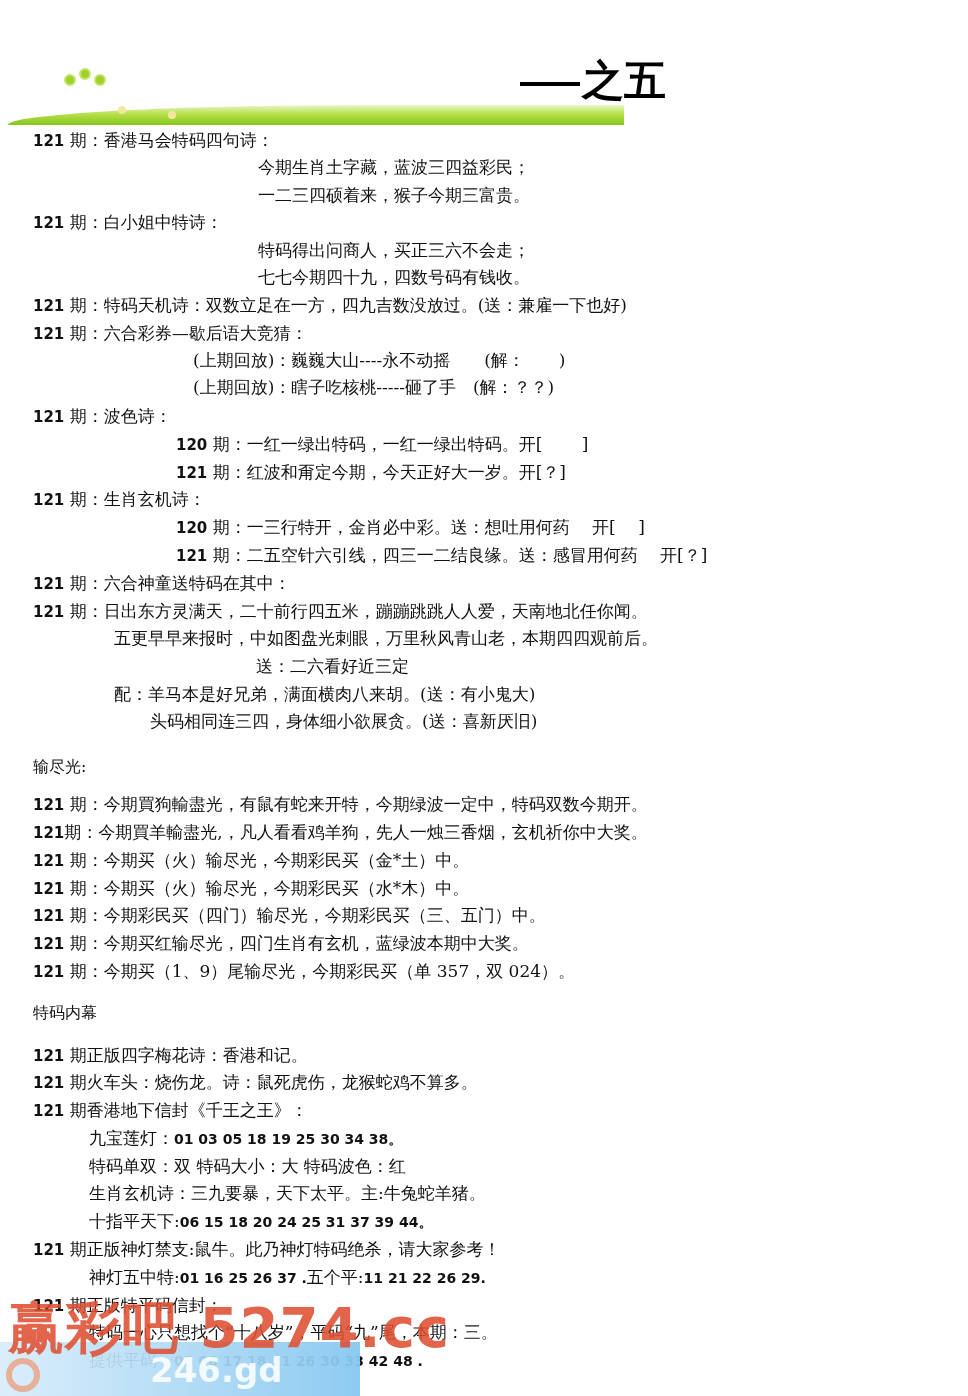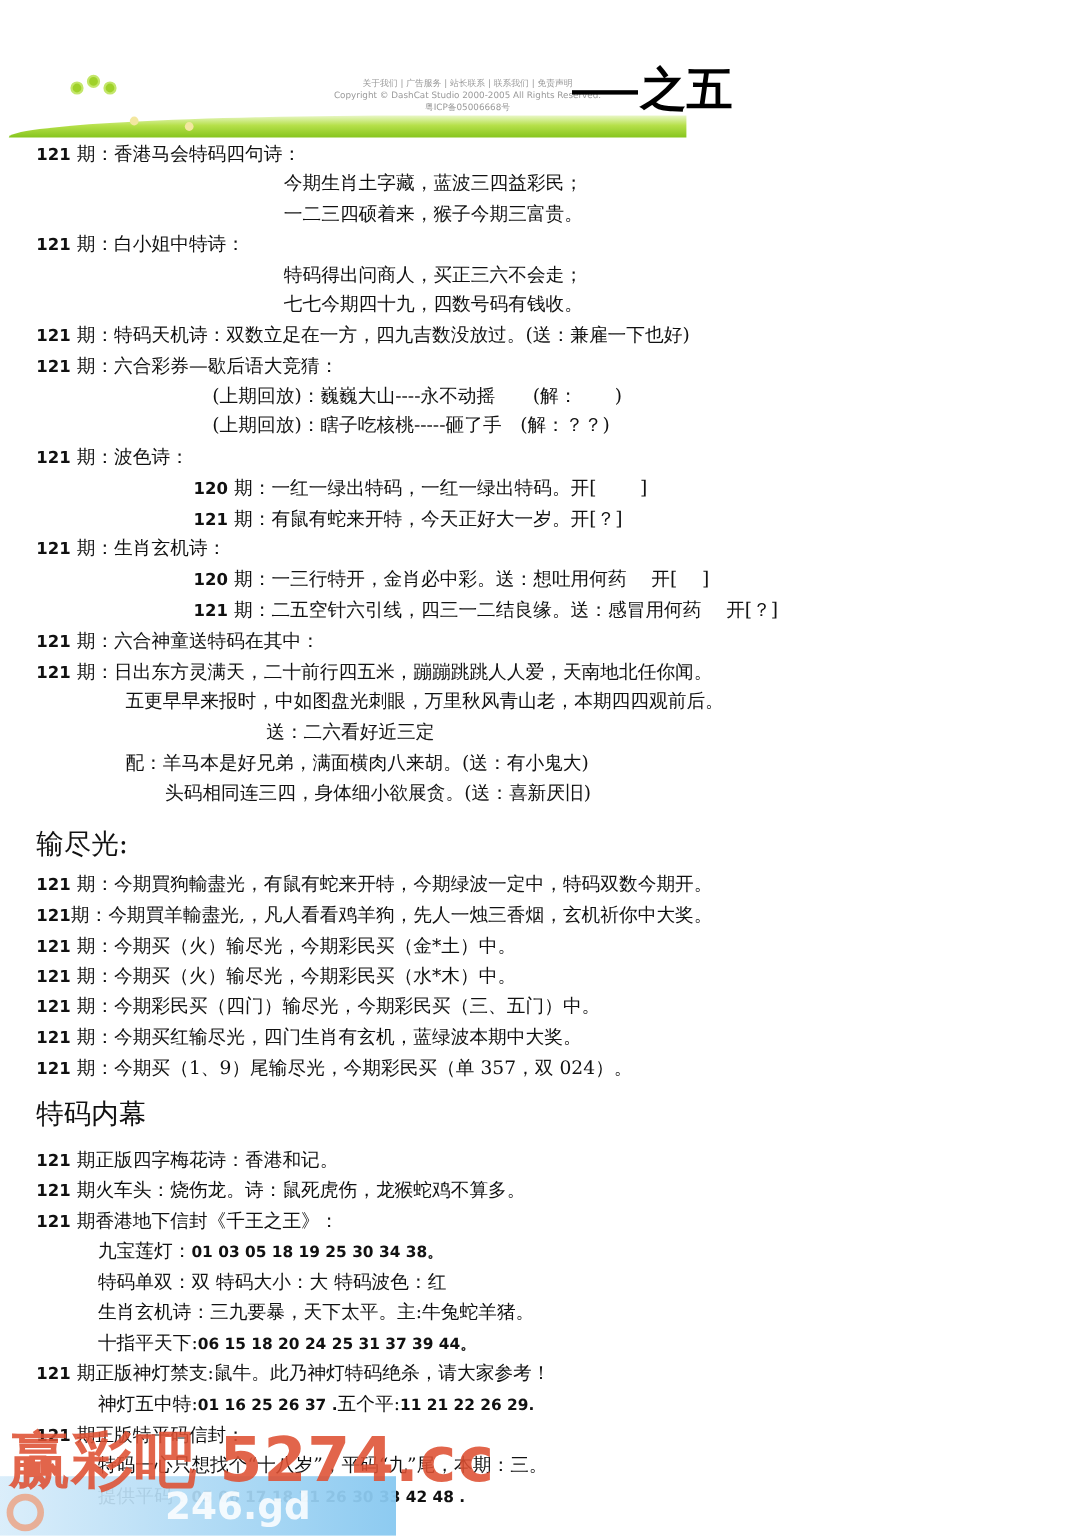--- a/index.html
+++ b/index.html
@@ -25,21 +25,21 @@
     .logo { position: absolute; left: 62px; top: 66px; width: 48px; height: 26px; }
     .logo .dot { position: absolute; width: 12px; height: 12px; border-radius: 50%; background: #9fd12a; border: 2px solid #c3e66a; box-sizing: border-box; }
     .green-bar {
       position: absolute; left: 8px; top: 105px; width: 616px; height: 20px;
       background: linear-gradient(180deg, #e9f7c7 0%, #b6e04a 45%, #86c51d 100%);
       border-radius: 60% 0 0 0 / 100% 0 0 0;
     }
     .green-bar .blob { position: absolute; width: 8px; height: 8px; border-radius: 50%; background: #f3e7a0; top: 1px; }
     .line { position: absolute; white-space: nowrap; font-size: 17px; line-height: 22px; }
     .line .num { font-family: "DejaVu Sans", sans-serif; font-weight: bold; font-size: 15px; }
-    .heading { position: absolute; font-size: 25px; line-height: 30px; white-space: nowrap; }
+    .heading { position: absolute; font-size: 16px; line-height: 30px; white-space: nowrap; }
     .digits { font-family: "DejaVu Sans", sans-serif; font-weight: bold; font-size: 14px; }
     .watermark-red {
       position: absolute; left: 8px; top: 1300px; font-family: "DejaVu Sans", sans-serif;
       font-weight: bold; font-size: 56px; color: rgba(222, 80, 50, 0.88); letter-spacing: 1px; line-height: 1; white-space: nowrap;
     }
     .watermark-blue {
       position: absolute; left: 0; top: 1342px; width: 360px; height: 54px;
       background: linear-gradient(90deg, rgba(215,236,250,0.9), rgba(135,200,240,0.95));
     }
     .watermark-blue .circle { position: absolute; left: 6px; top: 16px; width: 34px; height: 34px; border-radius: 50%; border: 6px solid rgba(240,150,110,0.7); box-sizing: border-box; }
@@ -47,53 +47,48 @@
   </style>
 </head>
 <body>
 
 <div class="header">
   <div class="logo">
     <span class="dot" style="left:2px;top:8px"></span>
     <span class="dot" style="left:17px;top:2px"></span>
     <span class="dot" style="left:32px;top:8px"></span>
   </div>
-  <div class="copyright">
-    <div>关于我们 | 广告服务 | 站长联系 | 联系我们 | 免责声明</div>
-    <div>Copyright © DashCat Studio 2000-2005 All Rights Reserved.</div>
-    <div>粤ICP备05006668号</div>
-  </div>
   <div class="title-sub"><span class="dash"></span><span>之五</span></div>
   <div class="green-bar">
     <span class="blob" style="left:110px"></span>
     <span class="blob" style="left:160px;top:6px"></span>
   </div>
 </div>
 
 <div>
   <div class="line" style="left:33px;top:129px"><span class="num">121</span> <span>期：香港马会特码四句诗：</span></div>
   <div class="line" style="left:258px;top:156px">今期生肖土字藏，蓝波三四益彩民；</div>
   <div class="line" style="left:258px;top:184px">一二三四硕着来，猴子今期三富贵。</div>
   <div class="line" style="left:33px;top:211px"><span class="num">121</span> <span>期：白小姐中特诗：</span></div>
   <div class="line" style="left:258px;top:239px">特码得出问商人，买正三六不会走；</div>
   <div class="line" style="left:258px;top:266px">七七今期四十九，四数号码有钱收。</div>
   <div class="line" style="left:33px;top:294px"><span class="num">121</span> <span>期：特码天机诗：双数立足在一方，四九吉数没放过。(送：兼雇一下也好)</span></div>
   <div class="line" style="left:33px;top:322px"><span class="num">121</span> <span>期：六合彩券—歇后语大竞猜：</span></div>
   <div class="line" style="left:193px;top:349px">(上期回放)：巍巍大山----永不动摇　　(解：　　)</div>
   <div class="line" style="left:193px;top:376px">(上期回放)：瞎子吃核桃-----砸了手　(解：？？)</div>
   <div class="line" style="left:33px;top:405px"><span class="num">121</span> <span>期：波色诗：</span></div>
   <div class="line" style="left:176px;top:433px"><span class="num">120</span> <span>期：一红一绿出特码，一红一绿出特码。开[　　 ]</span></div>
-  <div class="line" style="left:176px;top:461px"><span class="num">121</span> <span>期：有鼠有蛇来开特，今天正好大一岁。开[？]</span></div>
+  <div class="line" style="left:176px;top:461px"><span class="num">121</span> <span>期：红波和甭定今期，今天正好大一岁。开[？]</span></div>
   <div class="line" style="left:33px;top:488px"><span class="num">121</span> <span>期：生肖玄机诗：</span></div>
   <div class="line" style="left:176px;top:516px"><span class="num">120</span> <span>期：一三行特开，金肖必中彩。送：想吐用何药　 开[　 ]</span></div>
   <div class="line" style="left:176px;top:544px"><span class="num">121</span> <span>期：二五空针六引线，四三一二结良缘。送：感冒用何药　 开[？]</span></div>
   <div class="line" style="left:33px;top:572px"><span class="num">121</span> <span>期：六合神童送特码在其中：</span></div>
   <div class="line" style="left:33px;top:600px"><span class="num">121</span> <span>期：日出东方灵满天，二十前行四五米，蹦蹦跳跳人人爱，天南地北任你闻。</span></div>
   <div class="line" style="left:114px;top:627px">五更早早来报时，中如图盘光刺眼，万里秋风青山老，本期四四观前后。</div>
-  <div class="line" style="left:242px;top:655px">送：二六看好近三定</div>
+  <div class="line" style="left:256px;top:655px">送：二六看好近三定</div>
   <div class="line" style="left:114px;top:683px">配：羊马本是好兄弟，满面横肉八来胡。(送：有小鬼大)</div>
   <div class="line" style="left:150px;top:710px">头码相同连三四，身体细小欲展贪。(送：喜新厌旧)</div>
 </div>
 
 <div>
   <div class="heading" style="left:33px;top:752px">输尽光:</div>
   <div class="line" style="left:33px;top:793px"><span class="num">121</span> <span>期：今期買狗輸盡光，有鼠有蛇来开特，今期绿波一定中，特码双数今期开。</span></div>
   <div class="line" style="left:33px;top:821px"><span class="num">121</span><span>期：今期買羊輸盡光,，凡人看看鸡羊狗，先人一烛三香烟，玄机祈你中大奖。</span></div>
   <div class="line" style="left:33px;top:849px"><span class="num">121</span> <span>期：今期买（火）输尽光，今期彩民买（金*土）中。</span></div>
   <div class="line" style="left:33px;top:877px"><span class="num">121</span> <span>期：今期买（火）输尽光，今期彩民买（水*木）中。</span></div>

